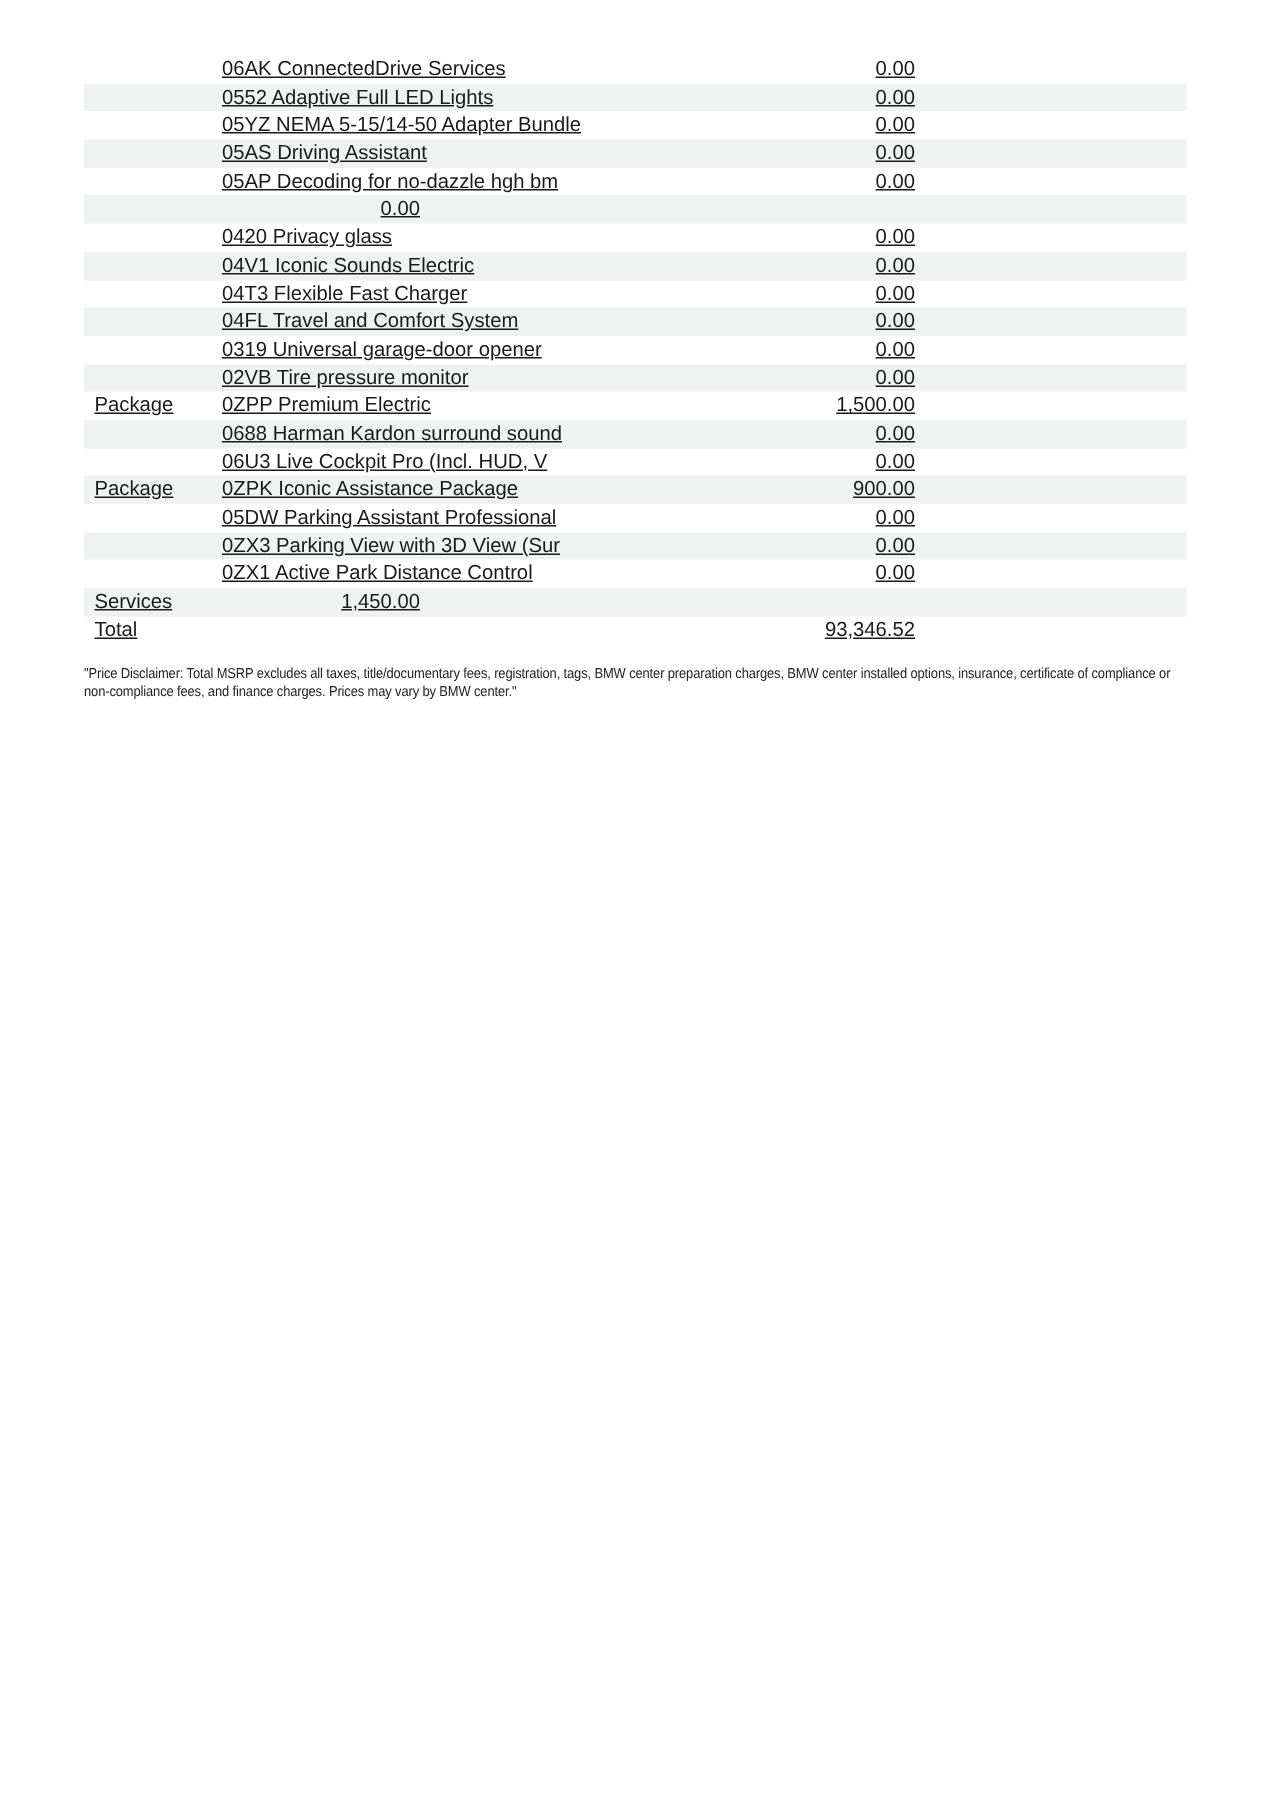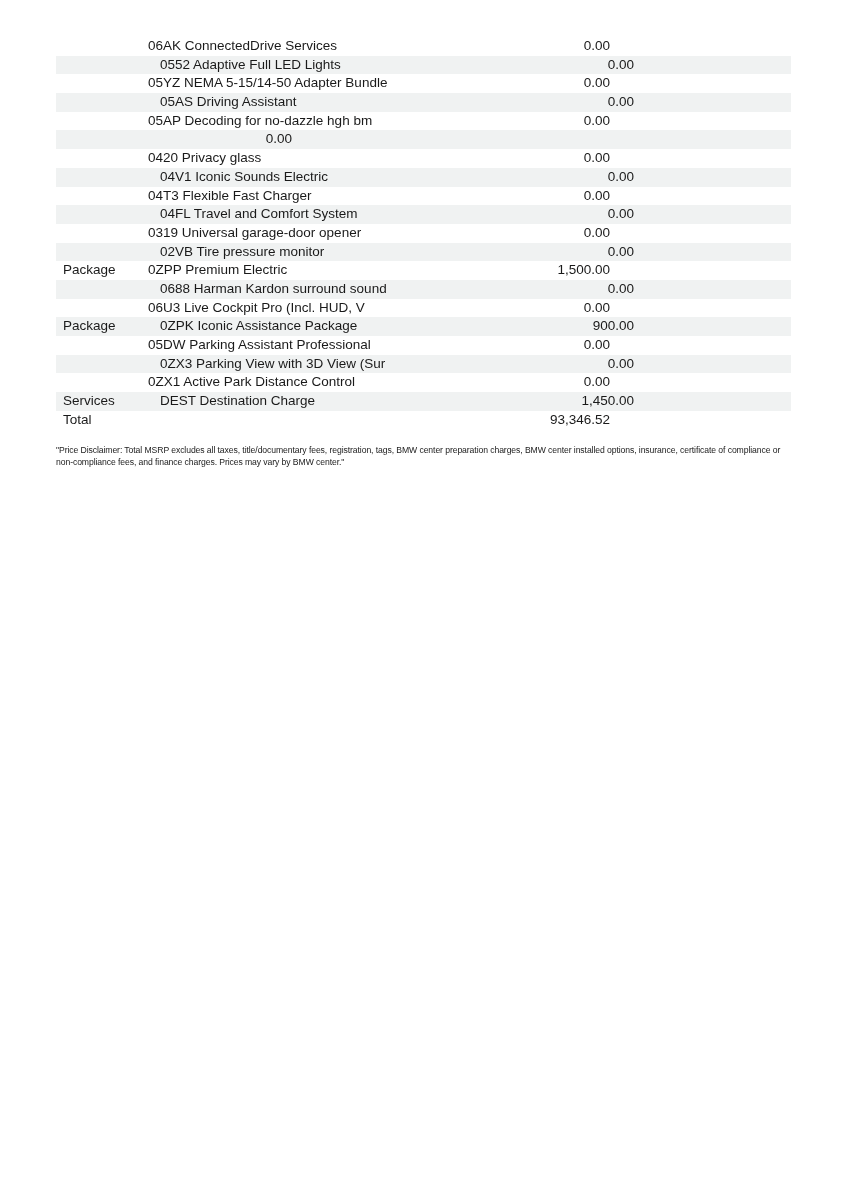--- a/index.html
+++ b/index.html
@@ -25,22 +25,23 @@
     top: 37px;
     width: 735px;
   }
   .row {
     display: flex;
     height: 18.7px;
     line-height: 18.7px;
     font-size: 13.5px;
     color: var(--text);
     white-space: nowrap;
-  }
-  .row.striped { background: var(--stripe); gap: 12px; }
+    text-decoration: underline;
+  }
+  .row.striped { background: var(--stripe); }
   .cell { overflow: visible; }
   .cell-category {
     width: 92px;
     padding-left: 7px;
     flex: 0 0 92px;
   }
   .cell-item {
     width: 330px;
     flex: 0 0 330px;
   }
@@ -196,21 +197,20 @@
 
     <div class="row">
       <div class="cell cell-category"></div>
       <div class="cell cell-item">0ZX1 Active Park Distance Control</div>
       <div class="cell cell-price">0.00</div>
       <div class="cell cell-fill"></div>
     </div>
 
     <div class="row striped">
       <div class="cell cell-category">Services</div>
-      <div class="cell cell-item">DEST Destination Charge</div>
       <div class="cell cell-price">1,450.00</div>
       <div class="cell cell-fill"></div>
     </div>
 
     <div class="row">
       <div class="cell cell-category">Total</div>
       <div class="cell cell-item"></div>
       <div class="cell cell-price">93,346.52</div>
       <div class="cell cell-fill"></div>
     </div>

